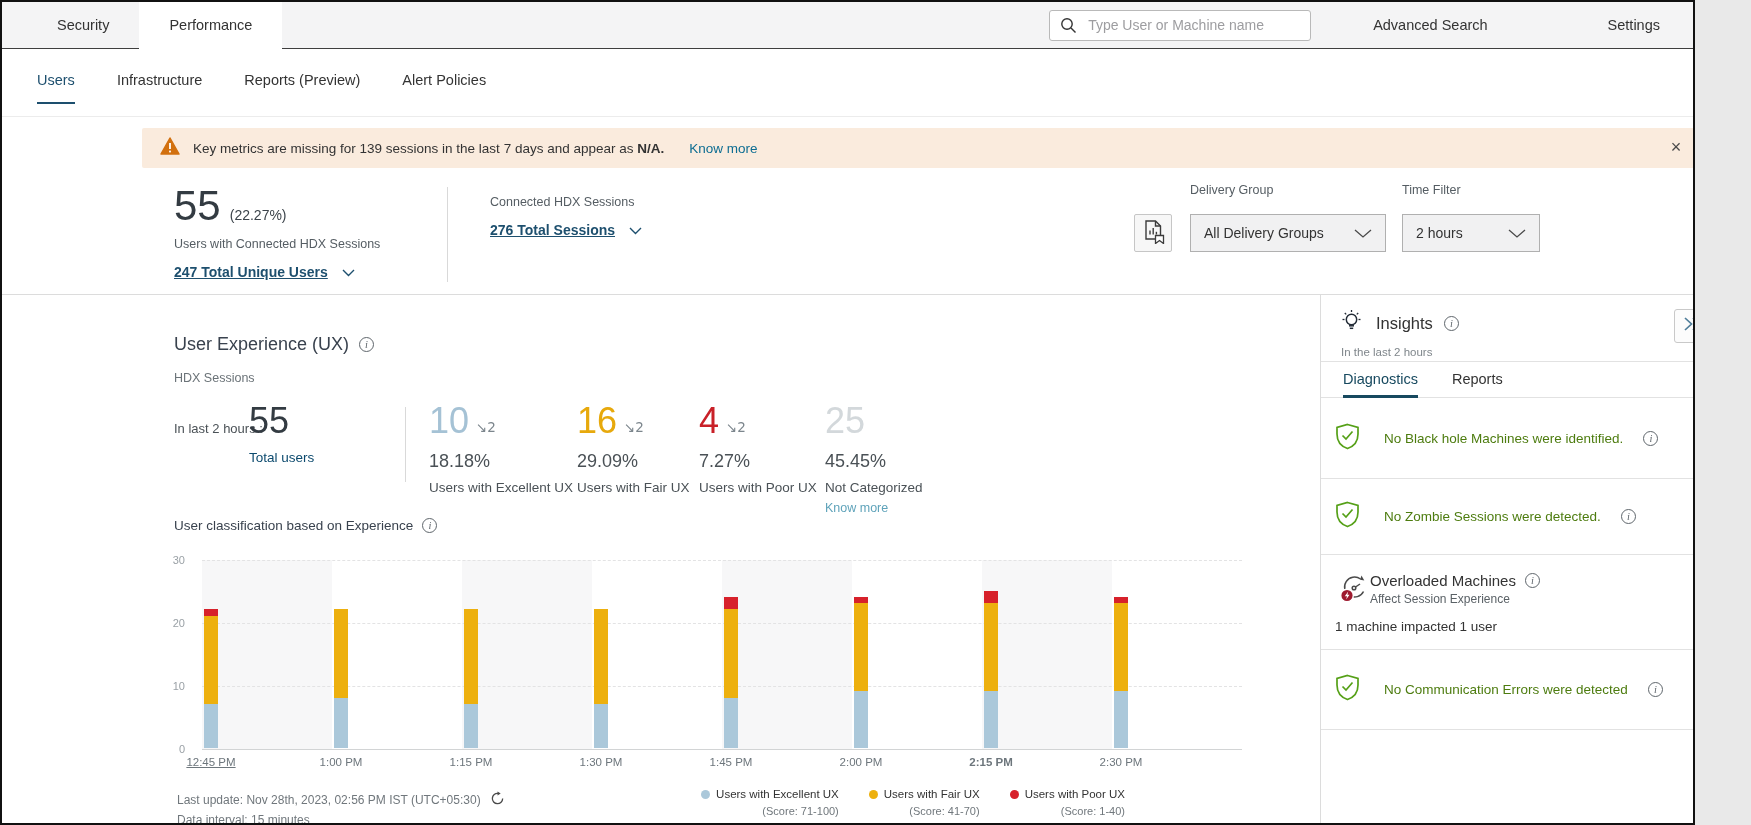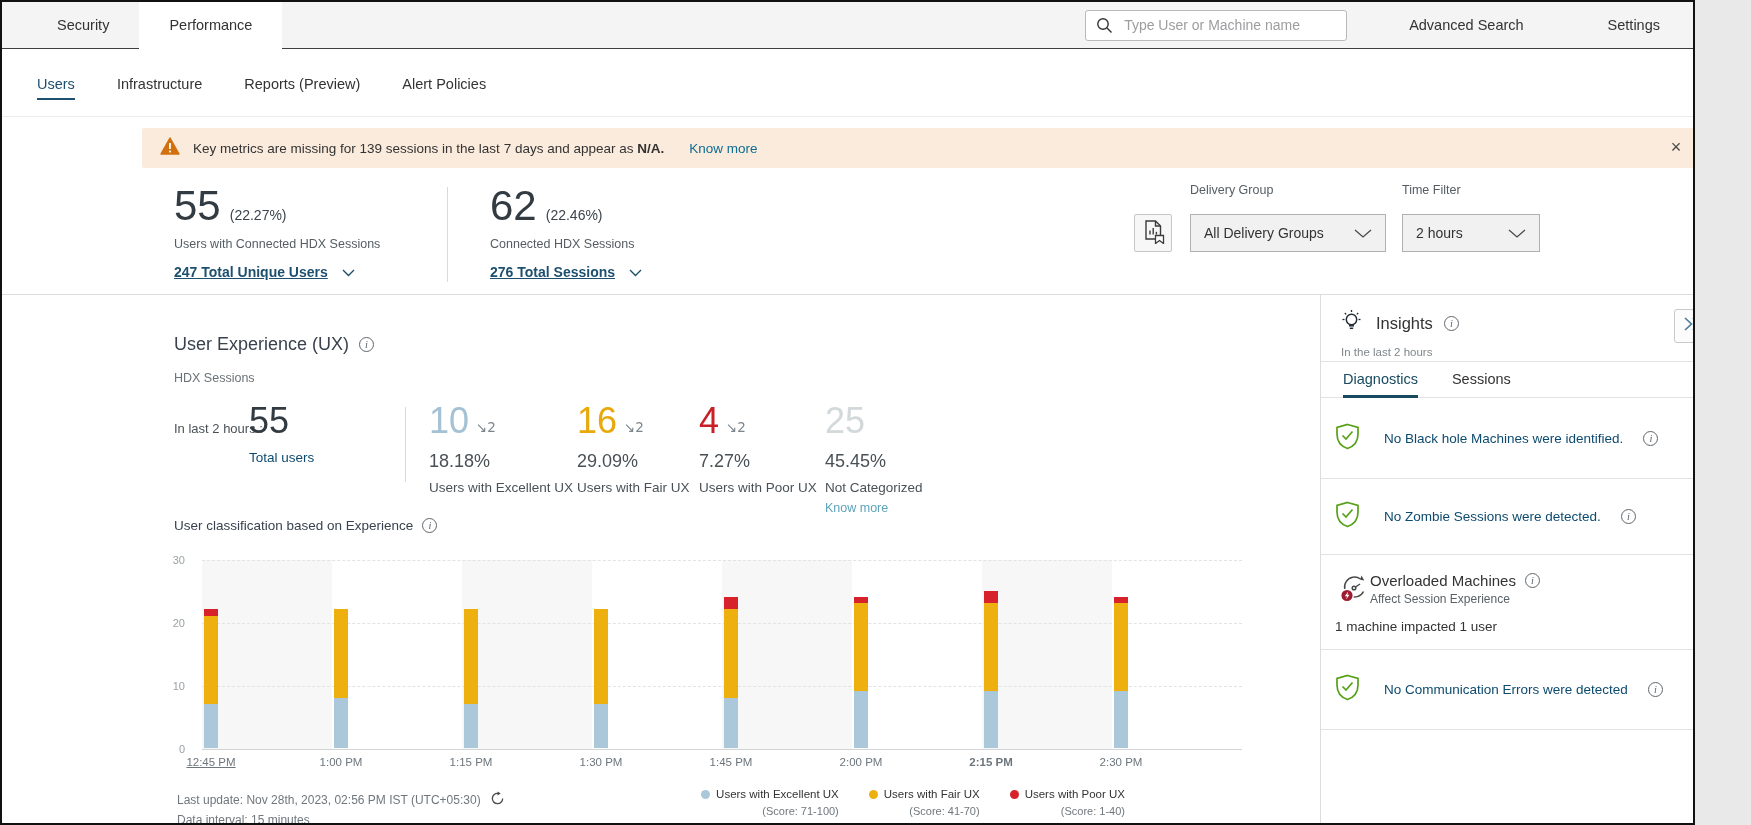--- a/index.html
+++ b/index.html
@@ -23,28 +23,28 @@
   .topbar-right { margin-left:auto; display:flex; align-items:center; padding-right:33px; }
   .searchbox { position:relative; width:262px; height:31px; margin-right:62px; }
   .searchbox input {
     width:100%; height:100%; border:1px solid #b9b9b9; border-radius:3px;
     padding:0 10px 0 38px; font-size:14px; color:#333; outline:none; background:#fff;
     font-family:"Liberation Sans",sans-serif;
   }
   .searchbox input::placeholder { color:#9d9da0; }
   .search-ic { position:absolute; left:11px; top:7px; }
   .top-link { font-size:14.5px; color:#333; cursor:pointer; }
-  .top-link.adv { margin-right:84px; }
+  .top-link.adv { margin-right:120px; }
 
   
   .subnav {
     position:absolute; left:0; top:47px; width:100%; height:68px; background:#fff;
     border-bottom:1px solid #ececec; display:flex; align-items:center; padding-left:35px; gap:42px; z-index:4;
   }
-  .subnav-item { font-size:14.5px; color:#333; padding-bottom:6px; border-bottom:2px solid transparent; margin-top:10px; cursor:pointer; }
+  .subnav-item { font-size:14.5px; color:#333; padding-bottom:14px; border-bottom:2px solid transparent; margin-top:10px; cursor:pointer; }
   .subnav-item.active { color:#1d4f6e; border-bottom-color:#1d4f6e; }
 
   
   .banner {
     position:absolute; left:140px; top:126px; width:1560px; height:40px;
     background:#faebdd; border-radius:2px; display:flex; align-items:center;
     padding:0 44px 0 18px; gap:13px;
   }
   .banner-text { font-size:13.5px; color:#333; }
   .banner-text b { font-weight:700; }
@@ -117,21 +117,21 @@
   .insights { position:absolute; left:1318px; top:293px; width:433px; height:532px; border-left:1px solid #dcdcdc; background:#fff; }
   .ins-header { position:relative; height:67px; border-bottom:1px solid #e2e2e2; padding:13px 20px 0 17px; }
   .ins-title-row { display:flex; align-items:center; gap:11px; }
   .ins-title { font-size:16.5px; color:#333; }
   .ins-timeframe { margin-top:7px; margin-left:3px; font-size:11.5px; color:#7f868b; }
   .collapse-btn { position:absolute; right:43px; top:14px; width:36px; height:34px; border:1px solid #c9c9c9; border-radius:3px; background:#fcfcfc; display:flex; align-items:center; justify-content:center; cursor:pointer; }
   .ins-tabs { height:36px; border-bottom:1px solid #e2e2e2; display:flex; align-items:stretch; padding-left:22px; gap:34px; }
   .ins-tab { display:flex; align-items:center; font-size:14.5px; color:#333; border-bottom:3px solid transparent; margin-bottom:-1px; cursor:pointer; z-index:2; }
   .ins-tab.active { color:#17495f; border-bottom-color:#17495f; }
   .ins-item { border-bottom:1px solid #e2e2e2; display:flex; align-items:center; padding:0 18px 0 14px; gap:24px; }
-  .ins-item .txt { font-size:13.5px; color:#0c4a6e; display:flex; align-items:center; gap:20px; }
+  .ins-item .txt { font-size:13.5px; color:#4d7c0f; display:flex; align-items:center; gap:20px; }
   .ins-item.warn { flex-direction:column; align-items:flex-start; justify-content:flex-start; padding-top:17px; padding-left:14px; gap:11px; }
   .warn-head { display:flex; align-items:flex-start; margin-left:3px; }
   .warn-titles .t-row { display:flex; align-items:center; gap:9px; font-size:15px; color:#333; }
   .warn-sub { font-size:12px; color:#5a6166; margin-top:3px; }
   .warn-detail { font-size:13.5px; color:#333; }
 
   
   .info { display:inline-flex; align-items:center; justify-content:center; width:15px; height:15px; border:1px solid #5f666c; border-radius:50%; color:#5f666c; font-family:"Liberation Serif", serif; font-style:italic; font-size:10.5px; flex:none; cursor:pointer; }
   .info::after { content:"i"; }
 </style>
@@ -188,24 +188,20 @@
     <div class="stat-label">Users with Connected HDX Sessions</div>
     <div class="stat-link-row">
       <span class="stat-link">247 Total Unique Users</span>
       <span><svg width="13" height="8" viewBox="0 0 13 8">
             <polyline points="1,1 6.5,6.5 12,1" fill="none" stroke="#1d4f6e" stroke-width="1.4"></polyline>
           </svg></span>
     </div>
   </div>
   <div class="vdiv-stats"></div>
   <div class="stat sessions">
-    <div class="stat-value-row">
-      <span class="stat-value">62</span>
-      <span class="stat-pct">(22.46%)</span>
-    </div>
     <div class="stat-label">Connected HDX Sessions</div>
     <div class="stat-link-row">
       <span class="stat-link">276 Total Sessions</span>
       <span><svg width="13" height="8" viewBox="0 0 13 8">
             <polyline points="1,1 6.5,6.5 12,1" fill="none" stroke="#1d4f6e" stroke-width="1.4"></polyline>
           </svg></span>
     </div>
   </div>
 
   <div class="report-btn">
@@ -417,21 +413,21 @@
         <span>
           <svg width="19" height="16" viewBox="0 0 19 16" fill="none" stroke="#4f7d99" stroke-width="1.7">
               <polyline points="2,2 8.5,8 2,14"></polyline>
               <polyline points="10,2 16.5,8 10,14"></polyline>
             </svg>
         </span>
       </div>
     </div>
     <div class="ins-tabs">
       <div class="ins-tab active">Diagnostics</div>
-      <div class="ins-tab">Sessions</div>
+      <div class="ins-tab">Reports</div>
     </div>
 
     <div class="ins-item" style="height:81px;">
       <span>
         <svg width="25" height="27" viewBox="0 0 25 27" fill="none" stroke="#55a017" stroke-width="1.7">
           <path d="M12.5 1.5 L23 4.5 V11 C23 18.5 18.7 23.4 12.5 25.5 C6.3 23.4 2 18.5 2 11 V4.5 Z"></path>
           <polyline points="7.5,12.5 11,16 17.5,8.5"></polyline>
         </svg>
       </span>
       <span class="txt">

